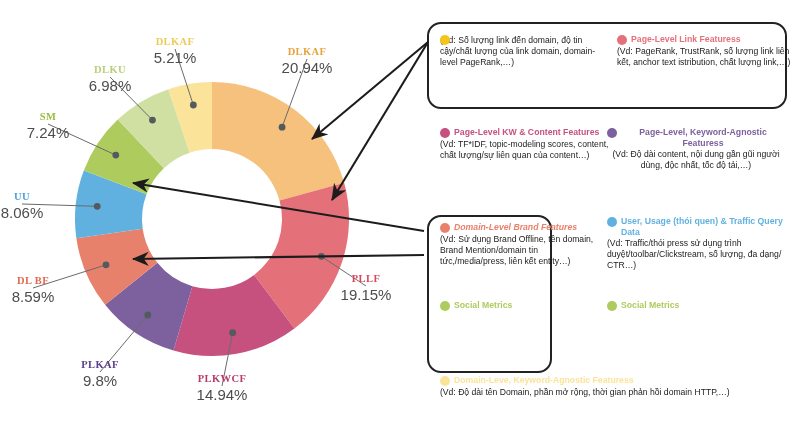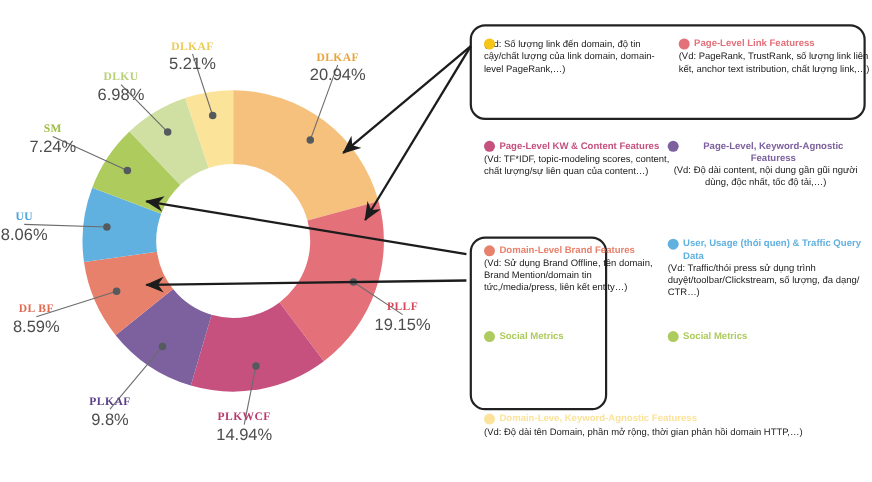--- a/index.html
+++ b/index.html
@@ -169,21 +169,21 @@
 
     <div class="entry" id="e-plkaf">
       <p class="hdr" style="color: rgb(124, 97, 158);">
         <span class="dot" style="background: rgb(124, 97, 158);"></span>
         <span>Page-Level, Keyword-Agnostic Featuress</span>
       </p>
       <p class="body">(Vd: Độ dài content, nội dung gần gũi người dùng, độc nhất, tốc độ tải,…)</p>
     </div>
 
     <div class="entry" id="e-dlbf">
-      <p class="hdr" style="color: rgb(232, 129, 108);">
+      <p class="hdr" style="color: rgb(232, 129, 108); font-style: italic;">
         <span class="dot" style="background: rgb(232, 129, 108);"></span>
         <span>Domain-Level Brand Features</span>
       </p>
       <p class="body">(Vd: Sử dụng Brand Offline, tên domain, Brand Mention/domain tin tức,/media/press, liên kết entity…)</p>
     </div>
 
     <div class="entry" id="e-uu">
       <p class="hdr" style="color: rgb(97, 177, 224);">
         <span class="dot" style="background: rgb(97, 177, 224);"></span>
         <span>User, Usage (thói quen) &amp; Traffic Query Data</span>

